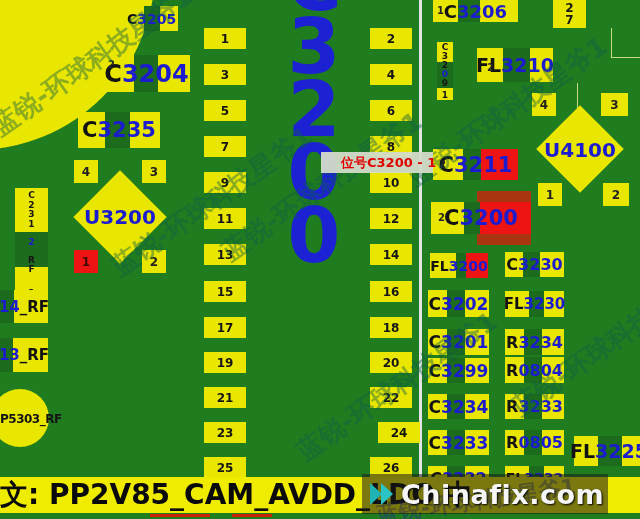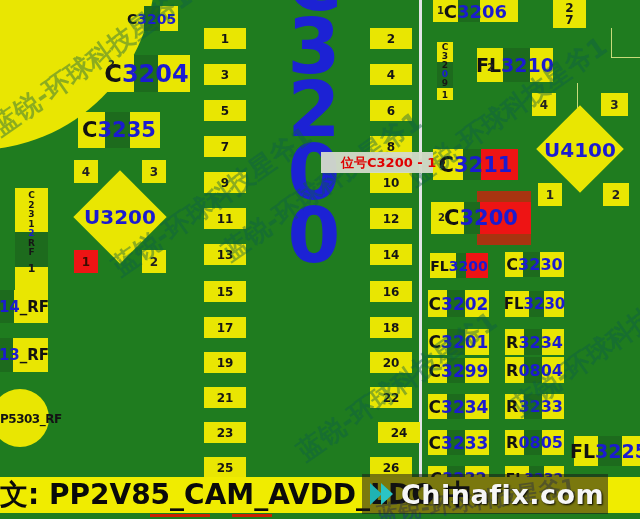--- a/index.html
+++ b/index.html
@@ -81,21 +81,21 @@
       <span>3</span>
     </div>
   <div class="upad red" style="left:74px;top:250px;">
       <span>1</span>
     </div>
   <div class="upad" style="left:142px;top:250px;">
       <span>2</span>
     </div>
 
   <div class="vcomp" style="left:15px;top:188px;width:33px;height:111px;padding-top:3px;
-              background:linear-gradient(180deg,#e9e602 0 40%,#1d6b1d 40% 71%,#e9e602 71%);">
+              background:linear-gradient(180deg,#e9e602 0 40%,#1d6b1d 40% 71%,#e9e602 71%);justify-content:space-between;">
     <div class="vtext">C231</div>
     <div class="vtext d">2</div>
     <div class="vtext">RF</div>
     <div class="vtext" style="margin-top:6px;font-size:11px;">1</div>
   </div>
 
   <div class="comp" style="left:0;top:290px;width:48px;height:33px;font-size:15px;
               background:linear-gradient(90deg,#1d6b1d 0 30%,#e9e602 30%);">
     <span class="d">14</span>
       <span>_RF</span>

